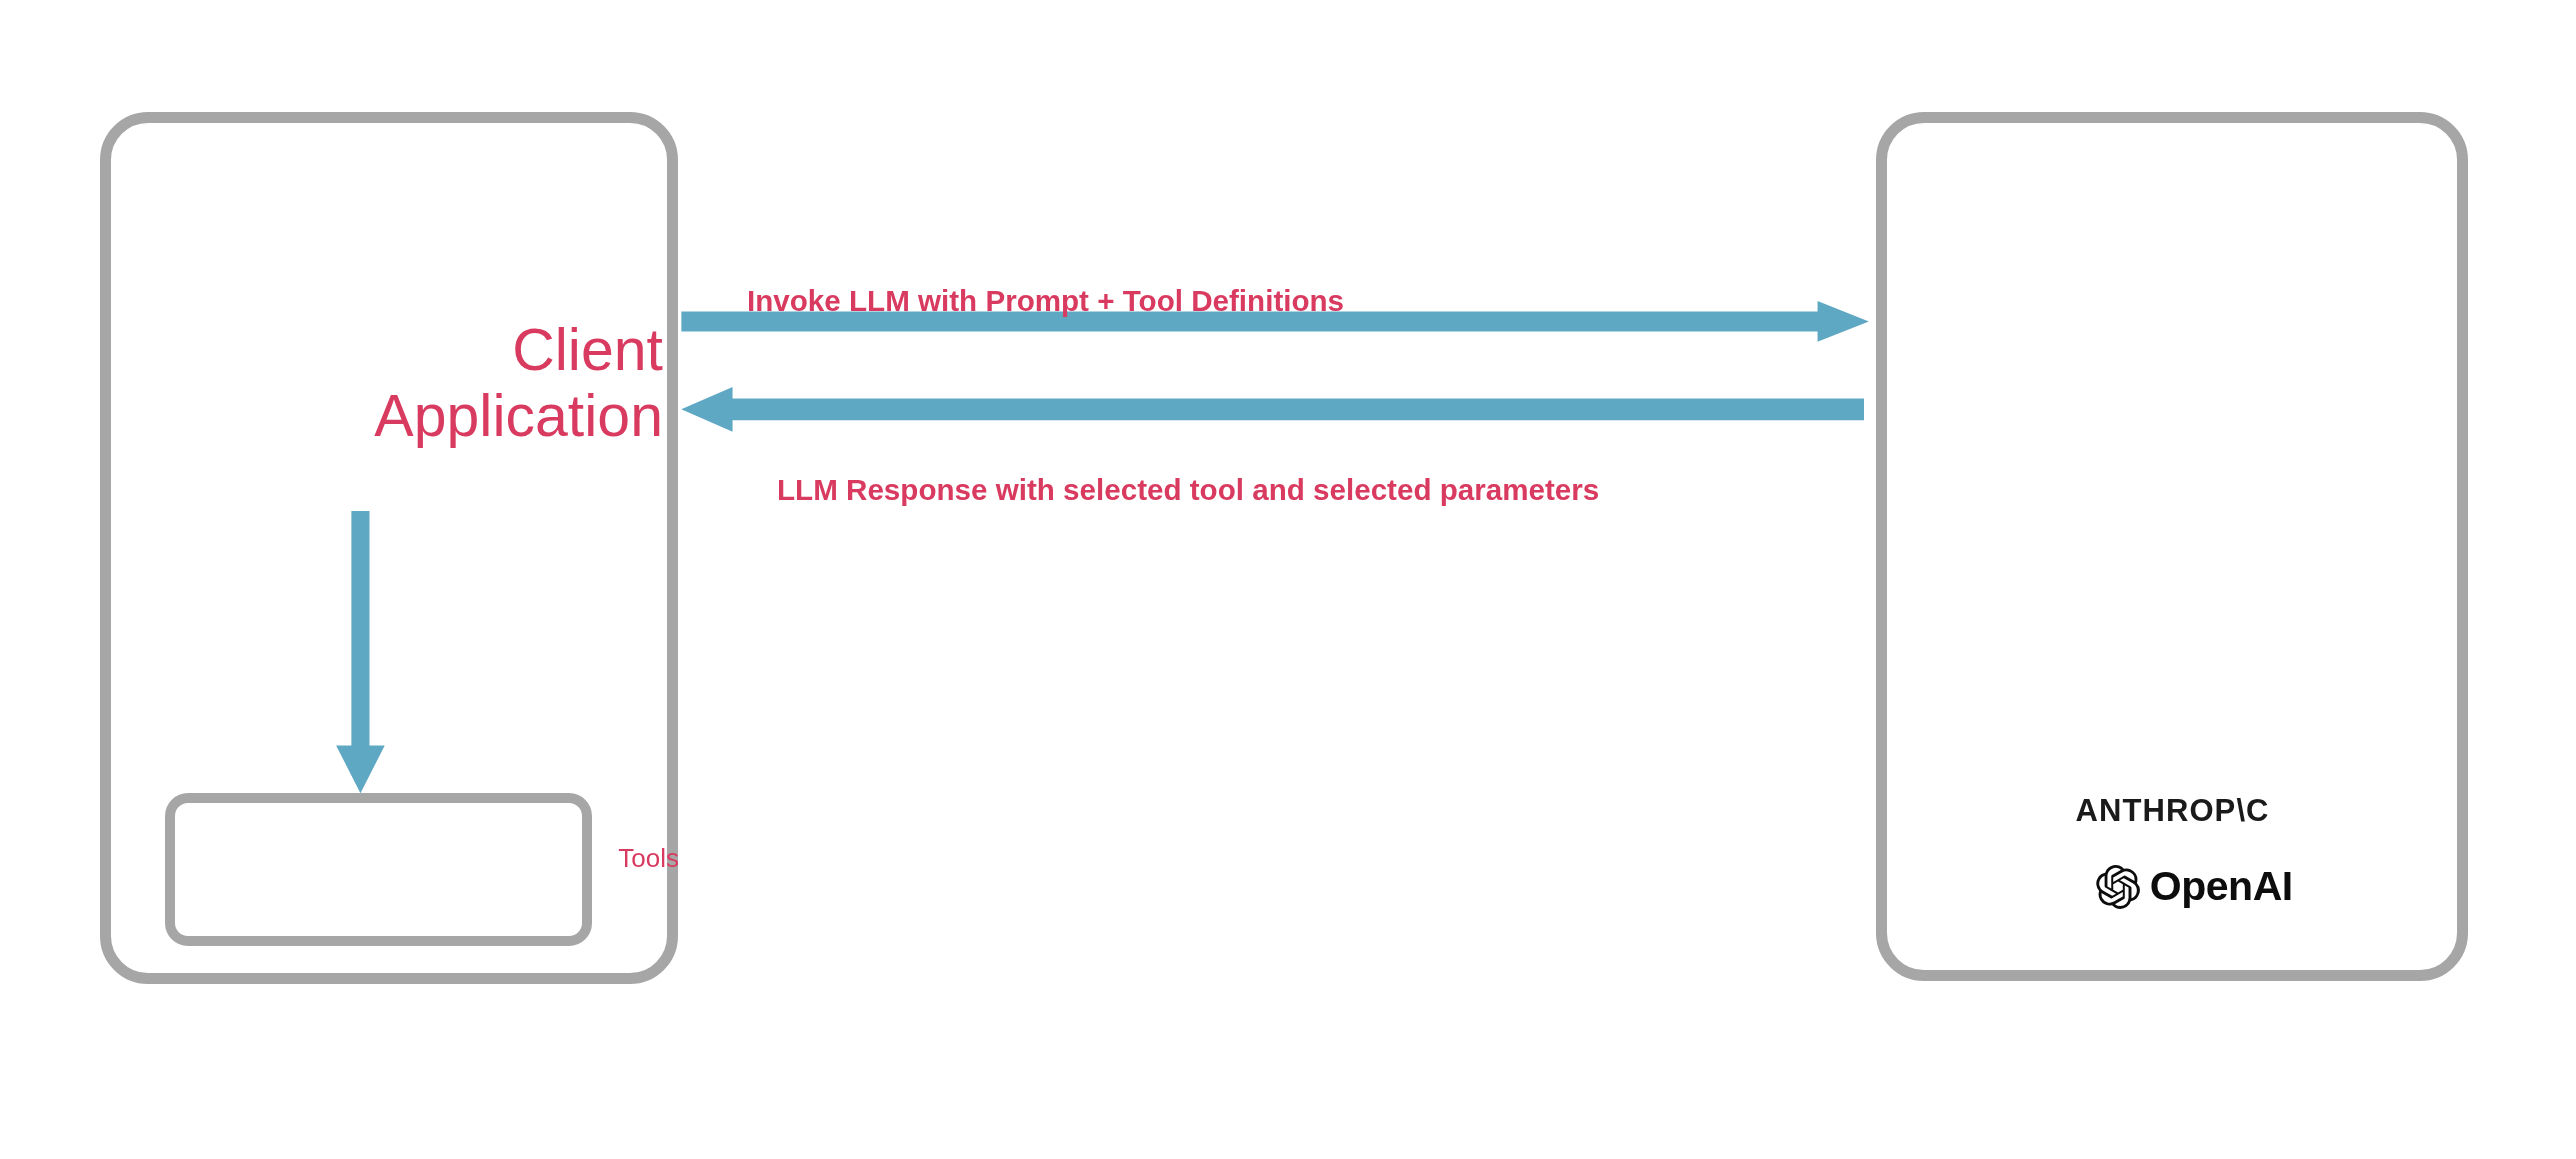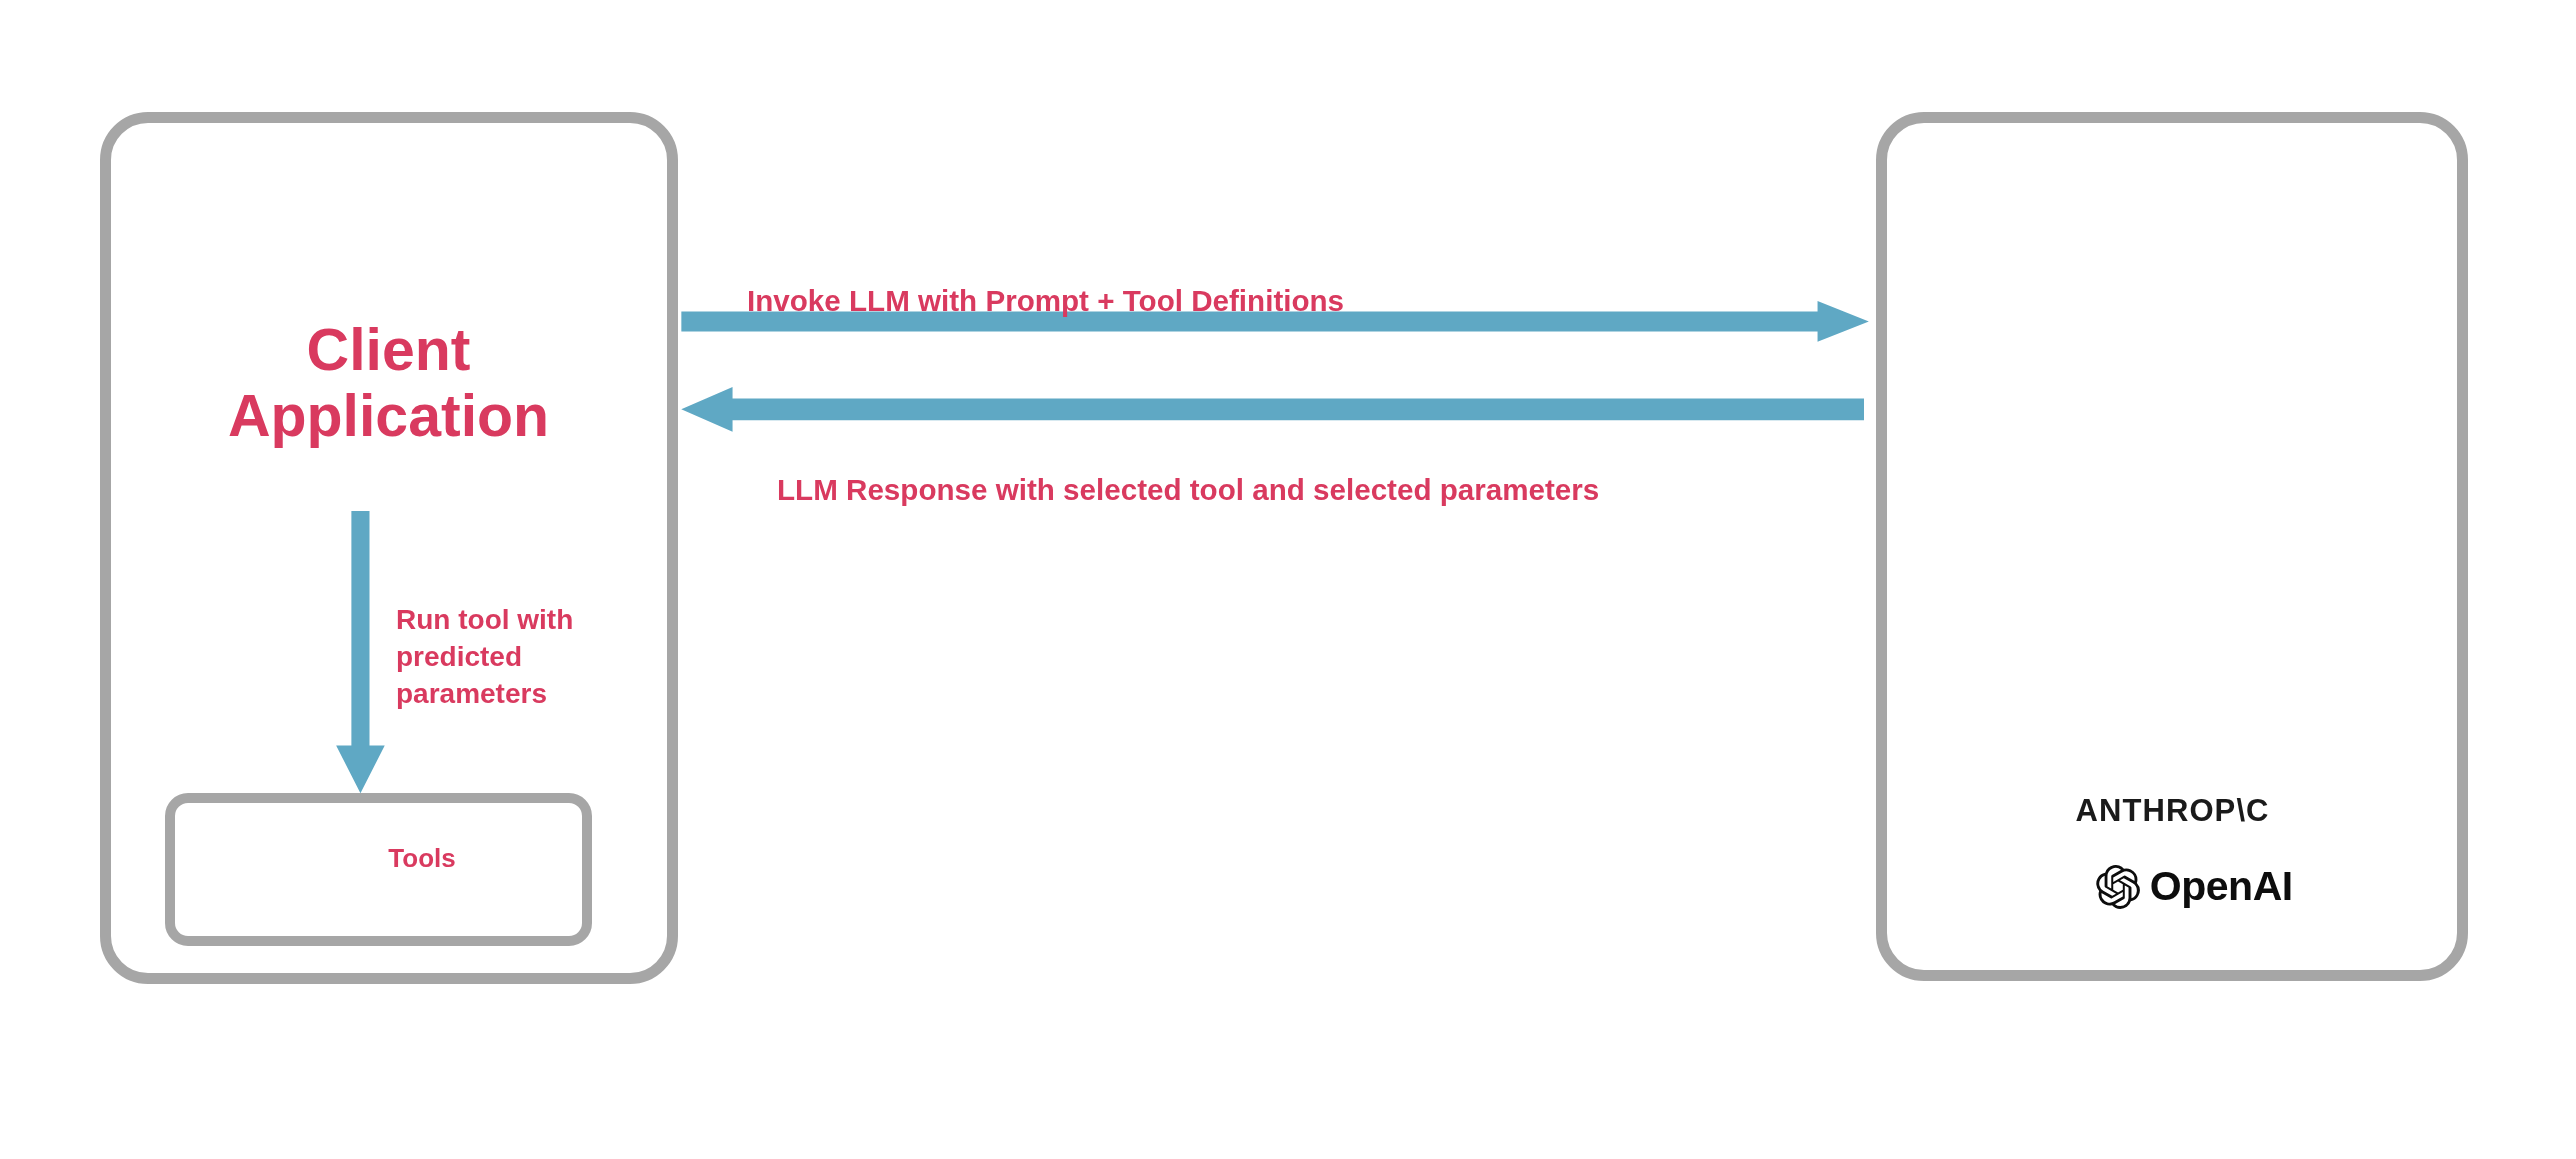--- a/index.html
+++ b/index.html
@@ -43,22 +43,22 @@
     width: 427px;
     height: 153px;
     border-radius: 23px;
     border-width: 10.5px;
   }
 
   
   .node-title {
     position: absolute;
     color: #D93A5F;
-    font-weight: 700;
-    text-align: center;
+    font-weight: 400;
+    text-align: right;
     line-height: 1.12;
     letter-spacing: 0px;
     white-space: pre-line;
   }
   #client-app-title {
     left: 114px;
     top: 317px;
     width: 549px;
     font-size: 59px;
   }
@@ -173,16 +173,15 @@
   <div class="arrow-label" id="label-invoke">Invoke LLM with Prompt + Tool Definitions</div>
 
   <svg class="arrow-svg" id="arrow-response-svg" width="1192" height="57" viewBox="0 0 1250 60">
     <path d="M 1245 12 L 54 12 L 54 0 L 0 23.5 L 54 47 L 54 35 L 1245 35 Z" fill="#5FA8C4"></path>
   </svg>
   <div class="arrow-label" id="label-response">LLM Response with selected tool and selected parameters</div>
 
   <svg class="arrow-svg" id="arrow-runtool-svg" width="67" height="286" viewBox="0 0 70 300">
     <path d="M 16 0 L 35 0 L 35 246 L 51 246 L 25.5 296 L 0 246 L 16 246 Z" fill="#5FA8C4"></path>
   </svg>
-  <div class="arrow-label" id="label-runtool">Run tool with predicted parameters</div>
 
 </div>
 
 
 </body></html>

